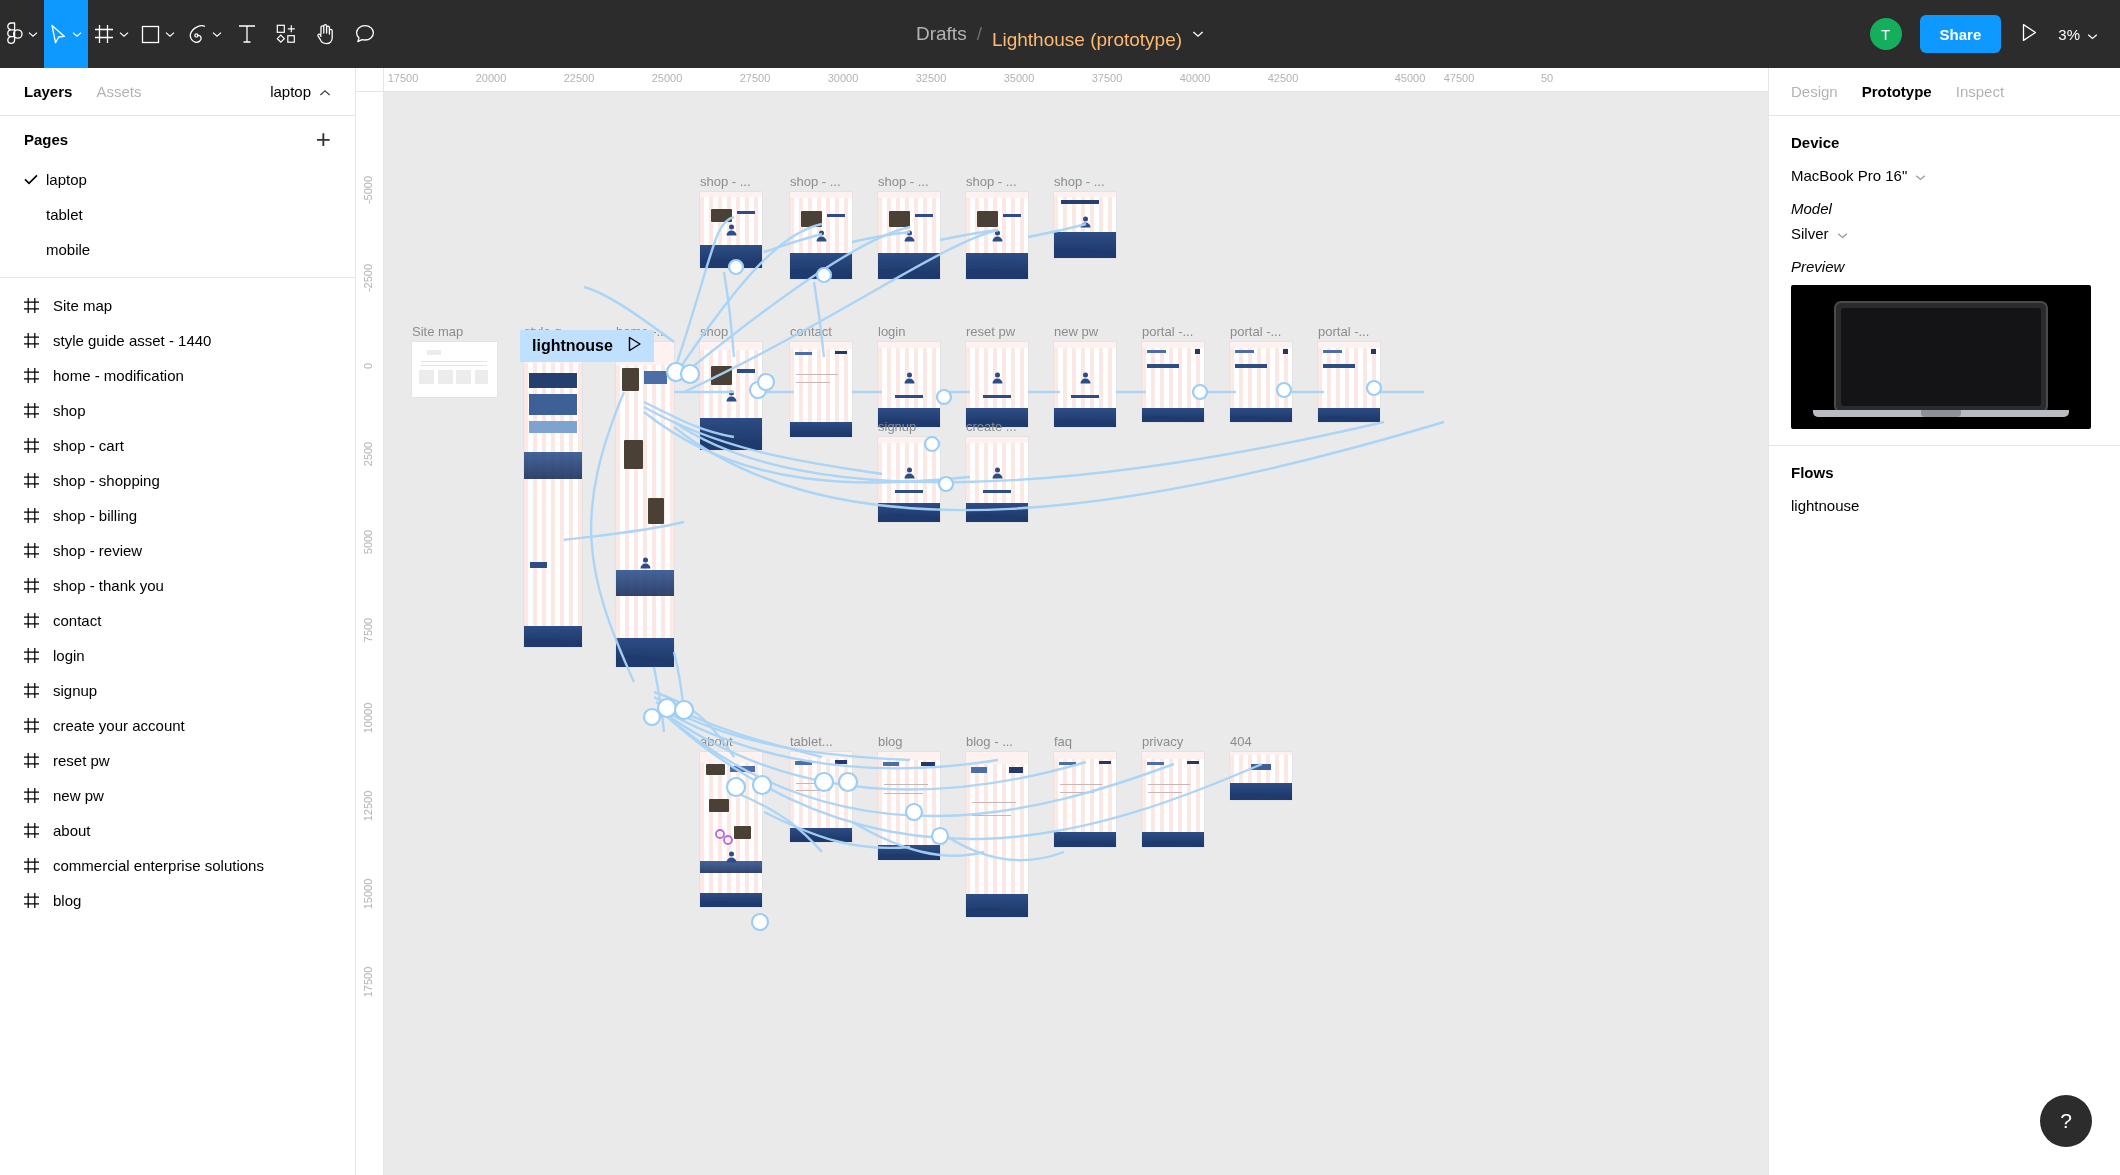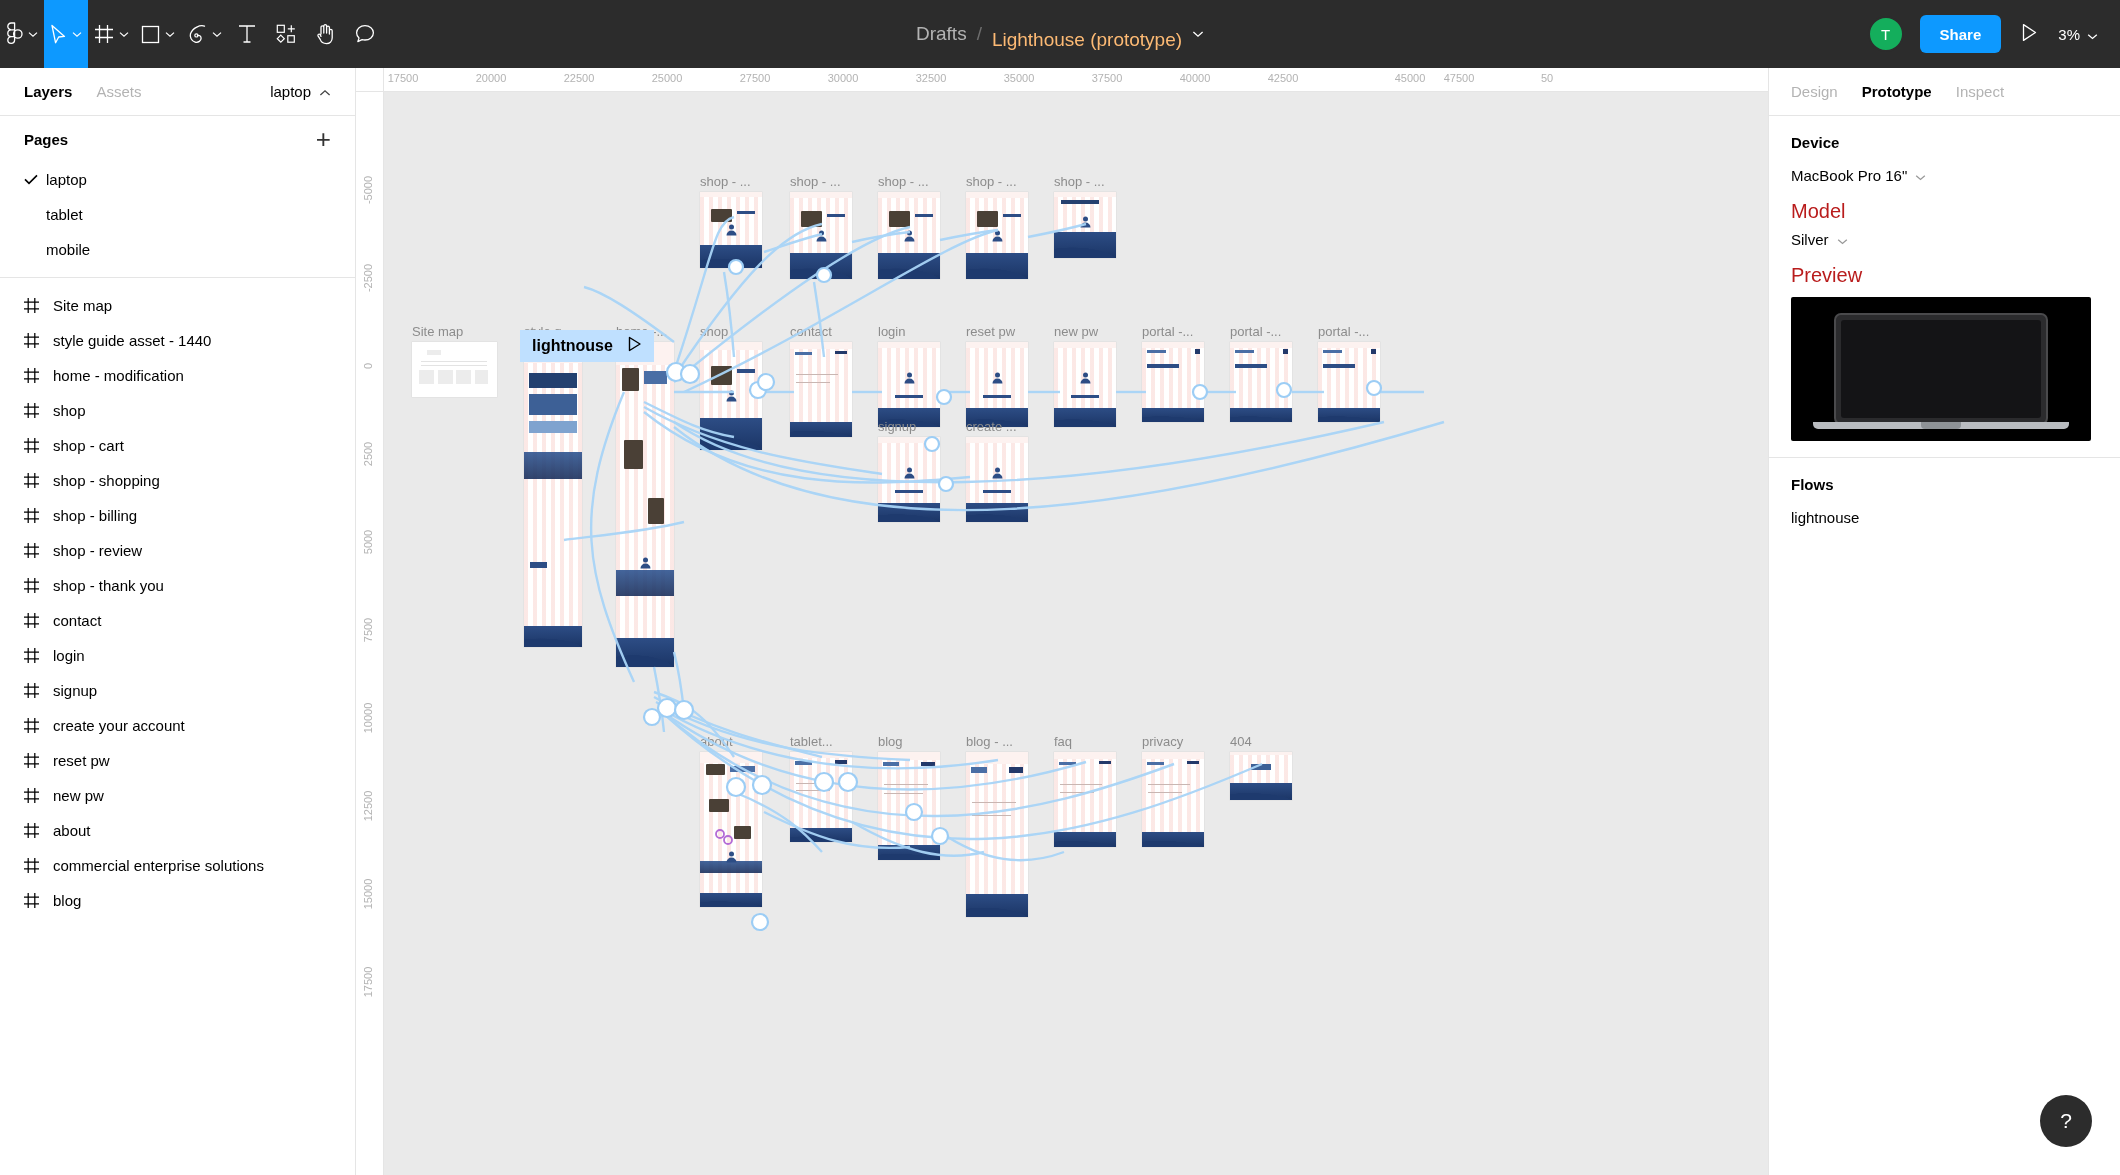--- a/index.html
+++ b/index.html
@@ -96,21 +96,21 @@
     background:#fff; border-left:1px solid #e5e5e5; overflow:hidden;
   }
   #rp-tabs{
     height:48px; display:flex; align-items:center; padding:0 22px; gap:24px;
     border-bottom:1px solid #e5e5e5;
   }
   #rp-tabs .rtab{ font-size:15px; color:#b3b3b3; }
   #rp-tabs .rtab.active{ color:#000; font-weight:600; }
   .rp-section{ padding:18px 22px 16px 22px; border-bottom:1px solid #e5e5e5;}
   .rp-title{ font-size:15px; font-weight:600; margin-bottom:16px; }
-  .rp-label{ font-size:20px; color:#b91c1c; margin:16px 0 8px 0; }
+  .rp-label{ font-size:15px; color:#000000; margin:16px 0 8px 0;font-style:italic; }
   .rp-value{ font-size:15px; color:#000; display:flex; align-items:center; gap:8px;}
   .sw-row{ display:flex; align-items:center; gap:16px; }
   .swatch{ width:22px; height:22px; background:#000; border:1px solid rgba(0,0,0,.1); }
   .hexval{ font-size:15px; }
   #preview-box{
     margin-top:10px; width:300px; height:144px; background:#000;
     display:flex; align-items:center; justify-content:center;
     border-radius:2px; position:relative;
   }
   .mbp-screen{

